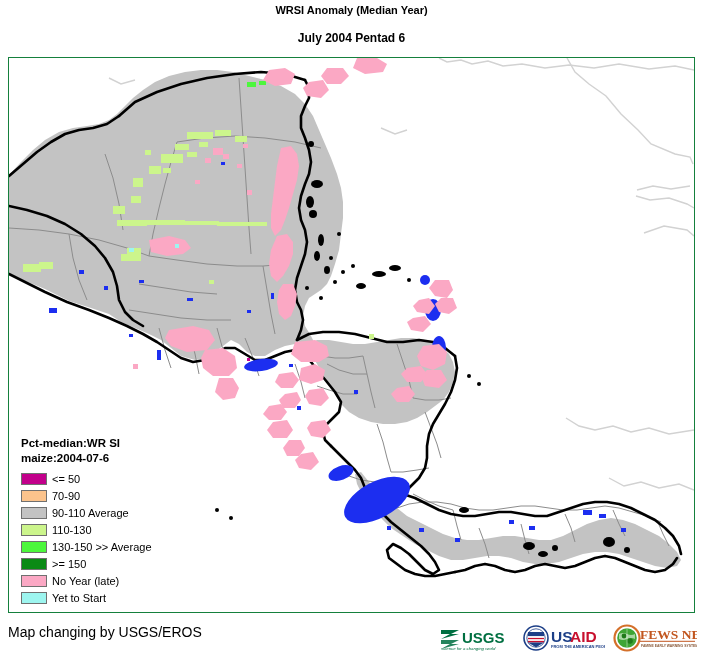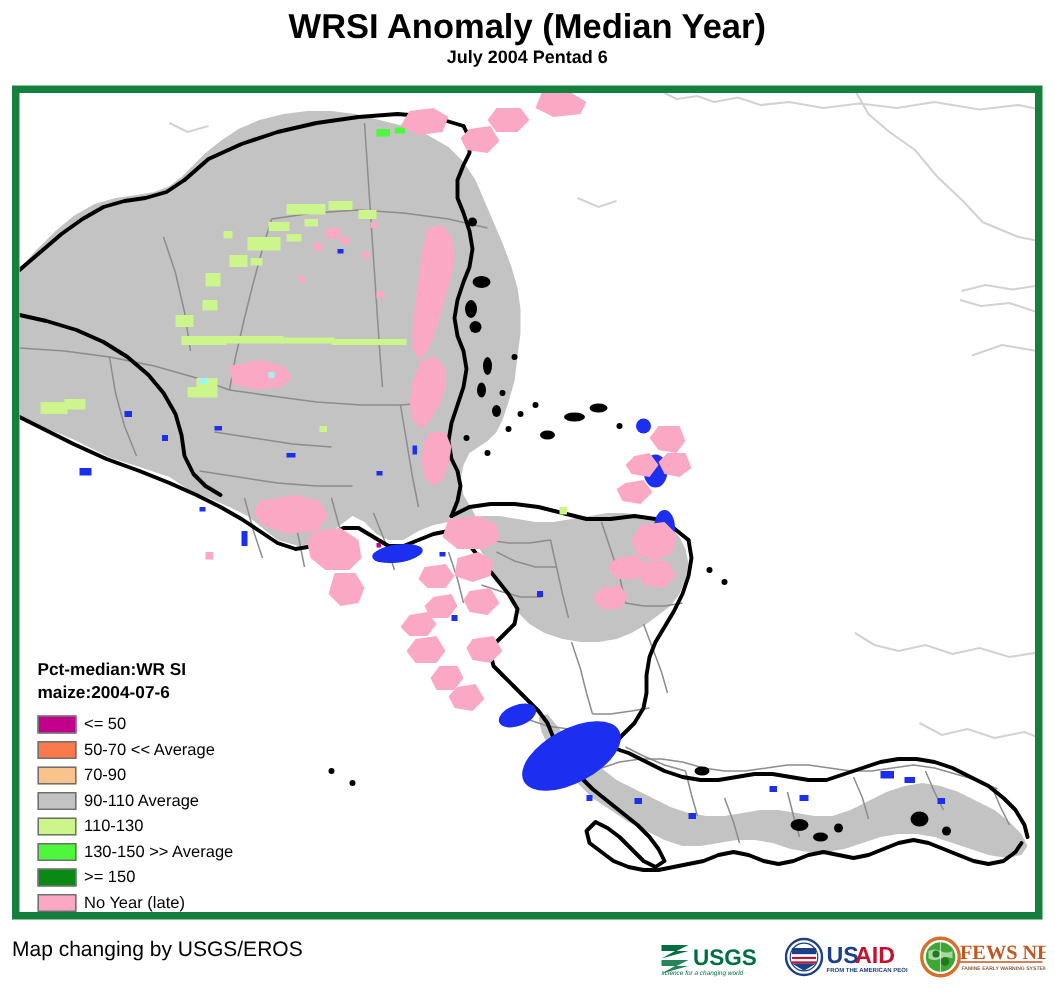--- a/index.html
+++ b/index.html
@@ -20,41 +20,41 @@
     width: 703px; height: 662px;
     background: #ffffff;
   }
 
   
   .title-main {
     position: absolute;
     left: 0; top: 4px;
     width: 703px;
     text-align: center;
-    font-size: 23px;
+    font-size: 11px;
     font-weight: bold;
     color: #000000;
     letter-spacing: 0px;
   }
   .title-sub {
     position: absolute;
     left: 0; top: 31px;
     width: 703px;
     text-align: center;
     font-size: 12px;
     font-weight: bold;
     color: #000000;
   }
 
   
   #map-frame {
     position: absolute;
     left: 8px; top: 57px;
     width: 687px; height: 556px;
-    border: 5px solid #15803d;
+    border: 1px solid #15803d;
     box-sizing: border-box;
     background: #ffffff;
     overflow: hidden;
   }
   #map-svg { display: block; }
 
   
   #legend {
     position: absolute;
     left: 12px;
@@ -393,24 +393,20 @@
 
     <div id="legend">
       <div class="legend-title">Pct-median:WR SI</div>
       <div class="legend-title">maize:2004-07-6</div>
       <div class="legend-rows">
         <div class="legend-row">
           <span class="legend-swatch" style="background:#c2008b"></span>
           <span class="legend-label">&lt;= 50</span>
         </div>
         <div class="legend-row">
-          <span class="legend-swatch" style="background:#fa7a4b"></span>
-          <span class="legend-label">50-70 &lt;&lt; Average</span>
-        </div>
-        <div class="legend-row">
           <span class="legend-swatch" style="background:#fbc38c"></span>
           <span class="legend-label">70-90</span>
         </div>
         <div class="legend-row">
           <span class="legend-swatch" style="background:#c3c3c3"></span>
           <span class="legend-label">90-110 Average</span>
         </div>
         <div class="legend-row">
           <span class="legend-swatch" style="background:#ccf58c"></span>
           <span class="legend-label">110-130</span>

